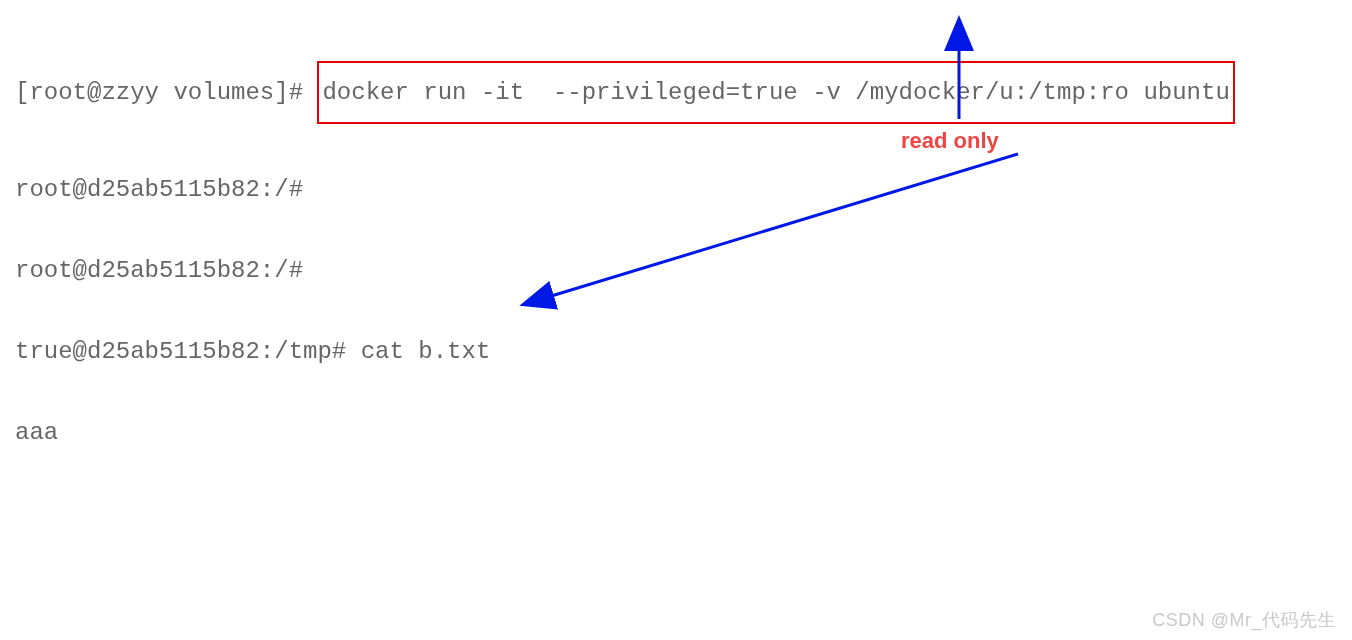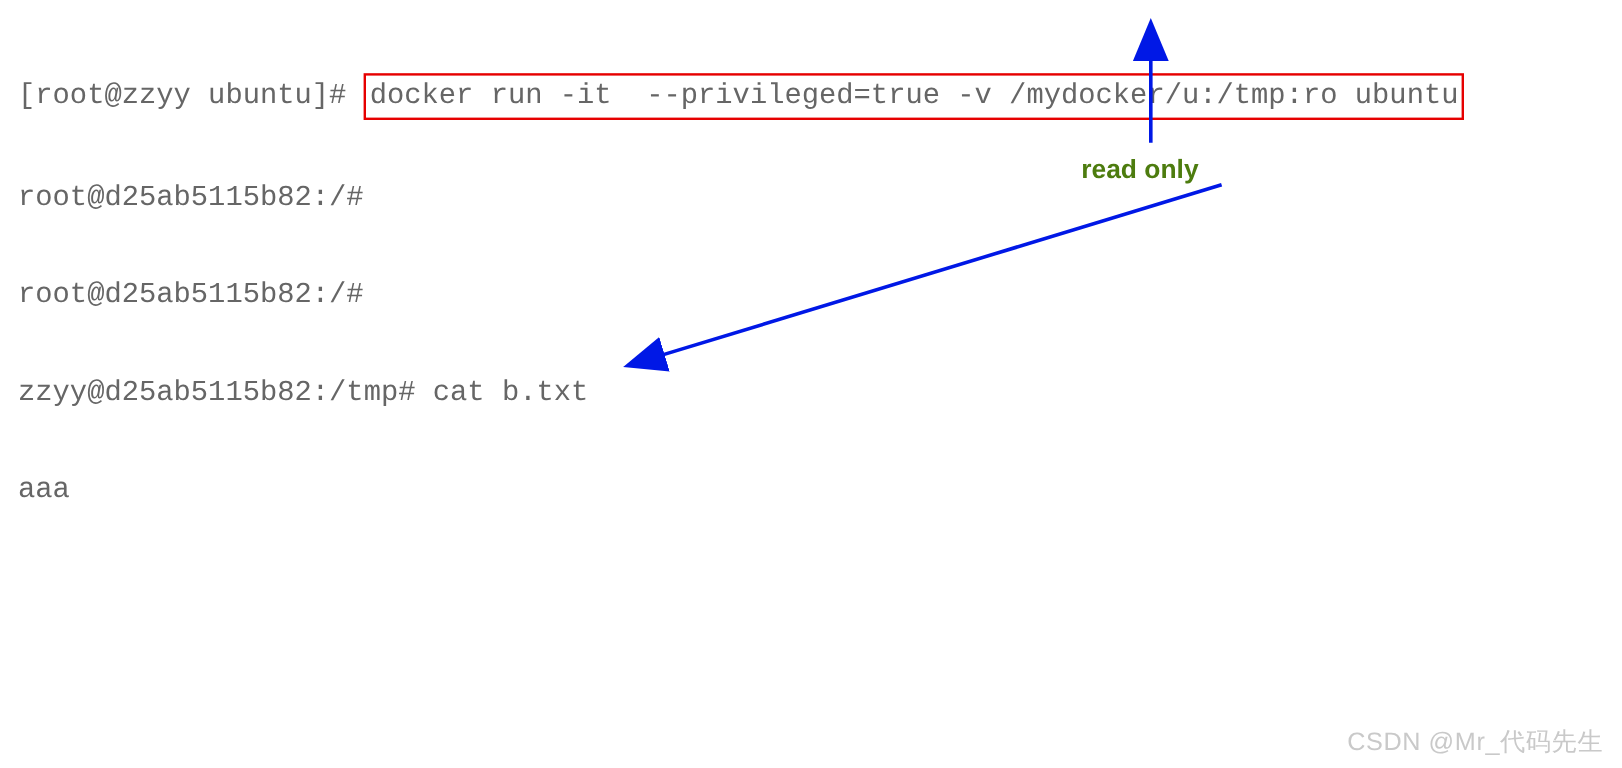--- a/index.html
+++ b/index.html
@@ -1,32 +1,32 @@
 <!DOCTYPE html>
 <html><head>
 <meta charset="utf-8">
 <style>
   html,body{margin:0;padding:0;background:#fff;font-family:"Microsoft YaHei",Arial,sans-serif;color:#444;width:1352px}
   .wrap{padding:8px 12px 30px 12px}
   .term{border:1px solid transparent;background:#fff;font-family:"Consolas","Courier New",monospace;font-size:24px;line-height:27px;color:#666;position:relative;padding:0 2px;letter-spacing:0px;white-space:pre}
   .term .l{position:relative}
-  .red-box{border:2px solid #e60000;display:inline-block;padding:4px 3px;margin:-2px 0}
-  .ann-label{position:absolute;font-family:Arial,sans-serif;font-weight:bold;color:#4d7c0f;font-size:22px}
-  .watermark{position:absolute;right:16px;bottom:8px;color:#c9c9c9;font-size:21px;font-family:"Microsoft YaHei",Arial,sans-serif;letter-spacing:0.5px}
+  .red-box{border:2px solid #e60000;display:inline-block;padding:16px 3px;margin:-2px 0}
+  .ann-label{position:absolute;font-family:Arial,sans-serif;font-weight:bold;color:#ef4444;font-size:22px}
+  .watermark{position:absolute;right:16px;bottom:8px;color:#c9c9c9;font-size:18px;font-family:"Microsoft YaHei",Arial,sans-serif;letter-spacing:0.5px}
   svg.overlay{position:absolute;top:0;left:0;pointer-events:none}
 </style>
 </head>
 <body>
 
 <div class="wrap">
   <div class="term">
-    <div class="l"><span>[root@zzyy ubuntu]# </span><span class="red-box">docker run -it  --privileged=true -v /mydocker/u:/tmp:ro ubuntu</span></div>
+    <div class="l"><span>[root@zzyy volumes]# </span><span class="red-box">docker run -it  --privileged=true -v /mydocker/u:/tmp:ro ubuntu</span></div>
     <div class="l">root@d25ab5115b82:/#</div>
     <div class="l">root@d25ab5115b82:/#</div>
-    <div class="l">zzyy@d25ab5115b82:/tmp# cat b.txt</div>
+    <div class="l">true@d25ab5115b82:/tmp# cat b.txt</div>
     <div class="l">aaa</div>
     
     
     
     
 
     <div class="ann-label" style="top:118px;left:888px">read only</div>
 
     <svg class="overlay" width="1160" height="330">
       <defs>

